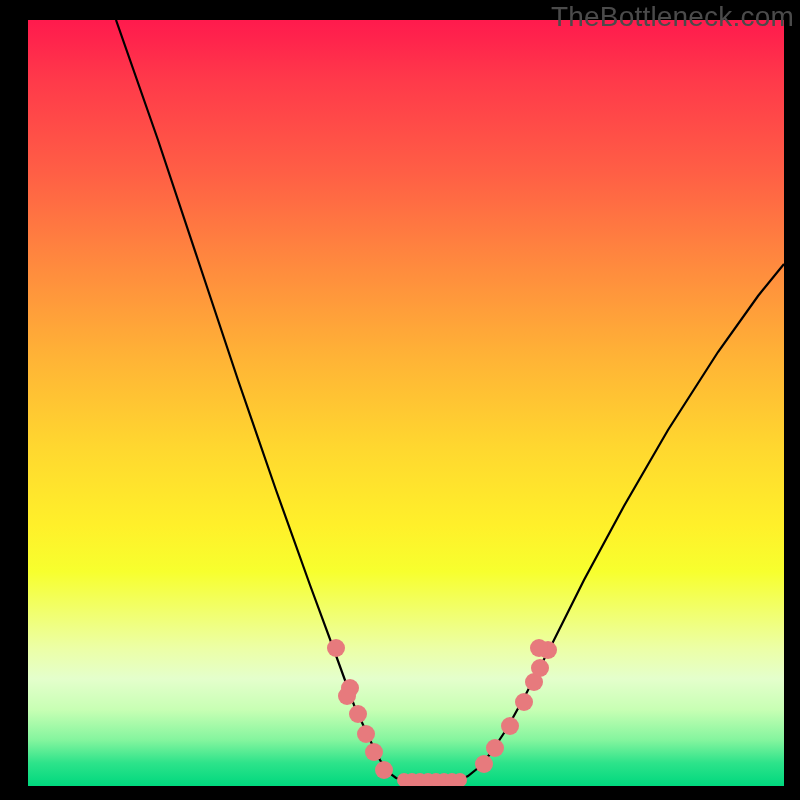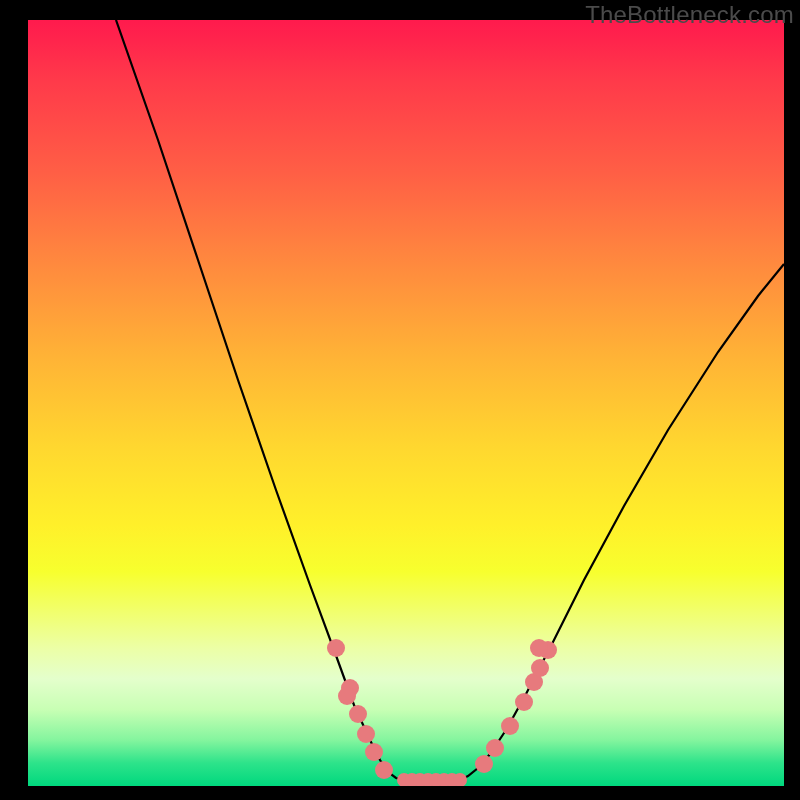--- a/index.html
+++ b/index.html
@@ -48,21 +48,21 @@
     left: 0;
     top: 0;
     width: 756px;
     height: 766px;
   }
   .watermark {
     position: absolute;
     top: 1px;
     right: 6px;
     color: #4b4b4b;
-    font-size: 24px;
+    font-size: 28px;
     font-weight: 500;
     letter-spacing: 0.2px;
     user-select: none;
   }
 </style>
 </head>
 <body>
 
 <div class="frame">
   <div class="plot">

